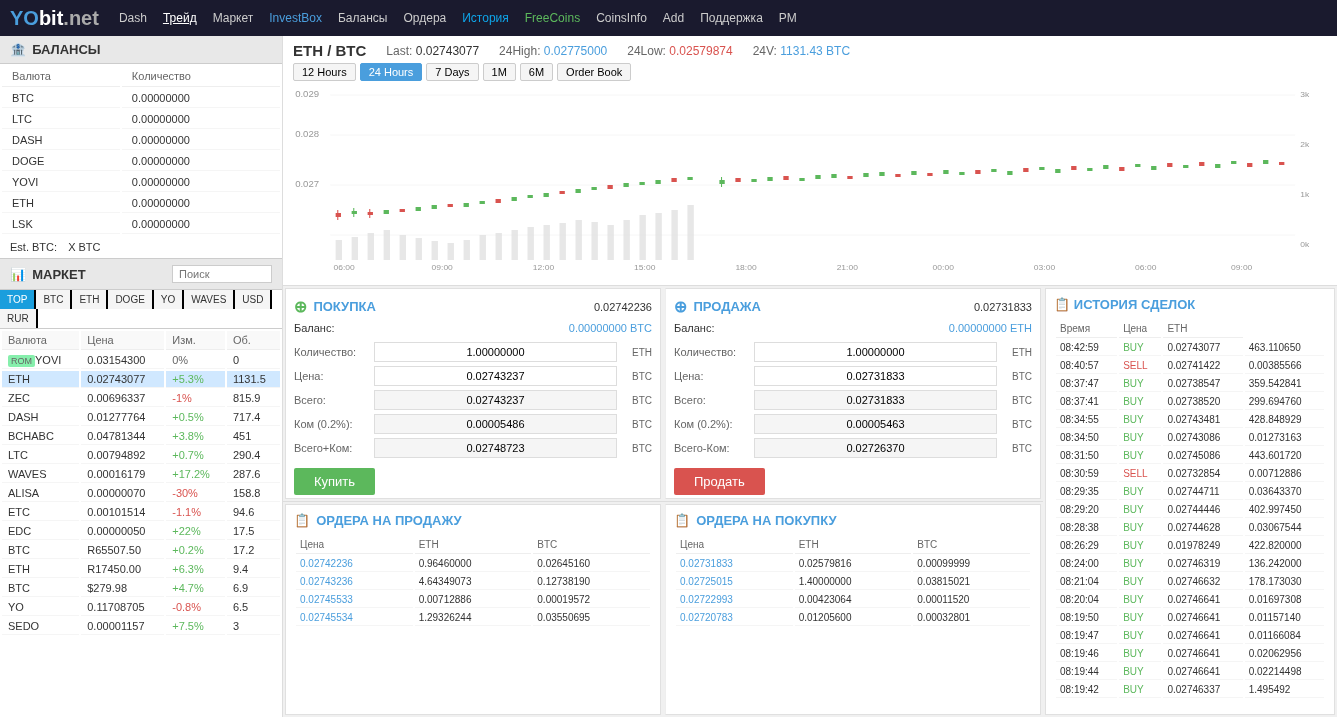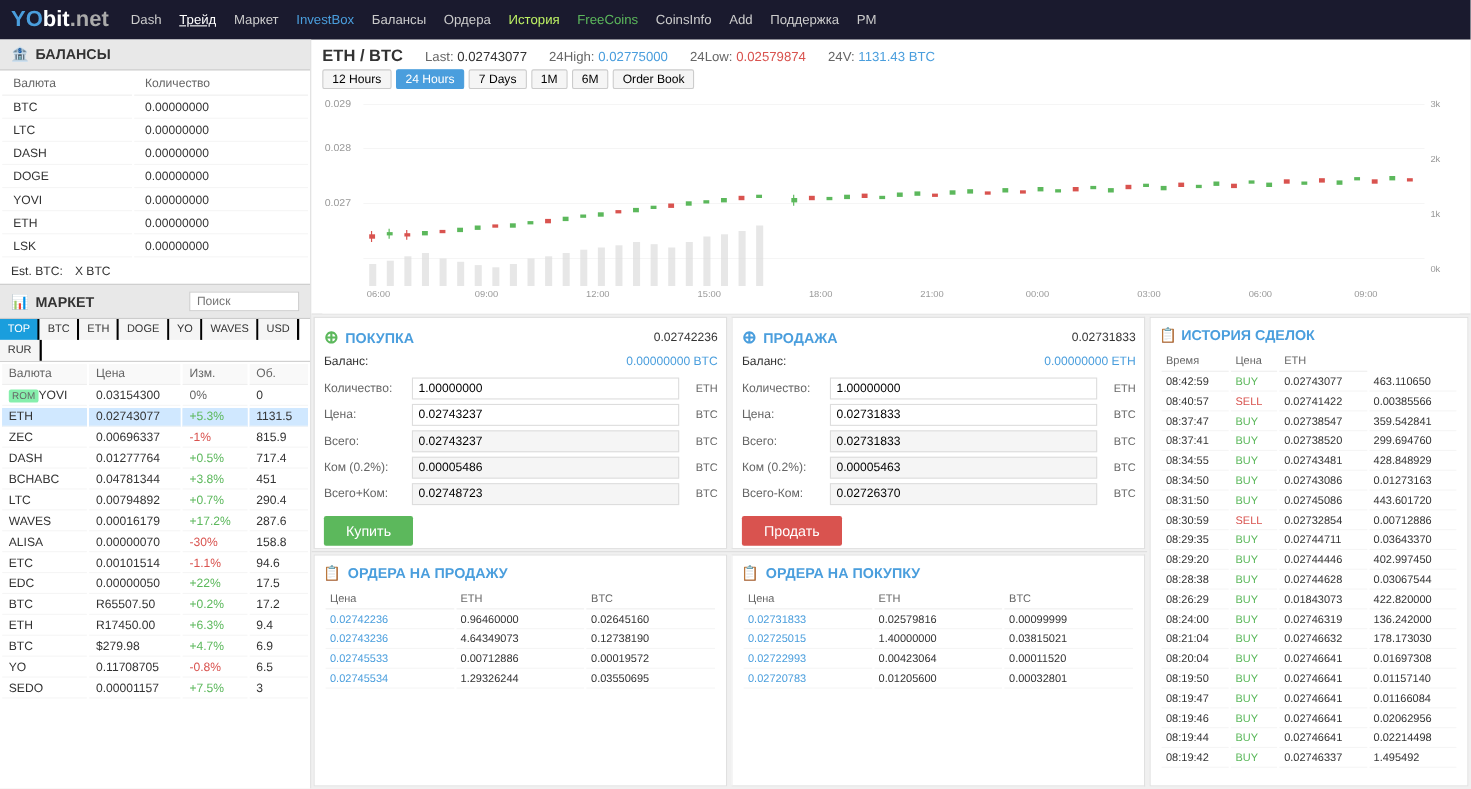--- a/index.html
+++ b/index.html
@@ -52,21 +52,21 @@
     .time-btns { display: flex; gap: 4px; margin-bottom: 4px; }
     .time-btn { padding: 2px 8px; font-size: 11px; cursor: pointer; border: 1px solid #ccc; background: #f5f5f5; border-radius: 2px; }
     .time-btn.active { background: #4a9edd; color: #fff; border-color: #4a9edd; }
     .chart-canvas { height: 200px; position: relative; background: #fff; }
     .panel { flex: 1; background: #fff; border: 1px solid #e0e0e0; margin: 2px; padding: 8px; overflow-y: auto; }
     .panel-title { font-size: 13px; font-weight: bold; color: #4a9edd; margin-bottom: 6px; display: flex; align-items: center; gap: 6px; }
     .panel-balance { display: flex; justify-content: space-between; margin-bottom: 8px; font-size: 11px; }
     .panel-balance .val { color: #4a9edd; }
     .form-row { display: flex; align-items: center; margin-bottom: 4px; }
     .form-label { width: 80px; color: #666; }
-    .form-input { border: 1px solid #ddd; padding: 3px 5px; font-size: 11px; flex: 1; text-align: left; }
+    .form-input { border: 1px solid #ddd; padding: 3px 5px; font-size: 11px; flex: 1; text-align: center; }
     .form-input.gray { background: #f5f5f5; }
     .form-unit { width: 35px; text-align: right; color: #666; font-size: 10px; padding-left: 4px; }
     .buy-btn { background: #5cb85c; color: #fff; border: none; padding: 6px 20px; cursor: pointer; font-size: 13px; border-radius: 2px; margin-top: 6px; }
     .sell-btn { background: #d9534f; color: #fff; border: none; padding: 6px 20px; cursor: pointer; font-size: 13px; border-radius: 2px; margin-top: 6px; }
     .orders-panel { flex: 1; background: #fff; border: 1px solid #e0e0e0; margin: 2px; padding: 8px; overflow-y: auto; }
     .orders-title { font-size: 13px; font-weight: bold; color: #4a9edd; margin-bottom: 6px; display: flex; align-items: center; gap: 6px; }
     .orders-table { width: 100%; }
     .orders-table th { text-align: left; padding: 3px 4px; color: #666; font-weight: normal; border-bottom: 1px solid #eee; font-size: 10px; }
     .orders-table td { padding: 2px 4px; border-bottom: 1px solid #f5f5f5; font-size: 10px; }
 
@@ -87,21 +87,21 @@
   <div class="logo">
     <span>YO</span><span style="color:#fff">bit</span><span class="net">.net</span>
   </div>
   <nav class="nav">
     <a href="#" style="color:#ccc">Dash</a>
     <a href="#" style="color:#fff; text-decoration:underline">Трейд</a>
     <a href="#" style="color:#ccc">Маркет</a>
     <a href="#" style="color:#4a9edd">InvestBox</a>
     <a href="#" style="color:#ccc">Балансы</a>
     <a href="#" style="color:#ccc">Ордера</a>
-    <a href="#" style="color:#bef264">История</a>
+    <a href="#" style="color:#0ea5e9">История</a>
     <a href="#" style="color:#5cb85c">FreeCoins</a>
     <a href="#" style="color:#ccc">CoinsInfo</a>
     <a href="#" style="color:#ccc">Add</a>
     <a href="#" style="color:#ccc">Поддержка</a>
     <a href="#" style="color:#ccc">PM</a>
   </nav>
 </div>
 
 <div class="main">
 
@@ -666,21 +666,21 @@
               </tr>
               <tr>
                 <td>08:28:38</td>
                 <td style="color:#5cb85c">BUY</td>
                 <td>0.02744628</td>
                 <td>0.03067544</td>
               </tr>
               <tr>
                 <td>08:26:29</td>
                 <td style="color:#5cb85c">BUY</td>
-                <td>0.01843073</td>
+                <td>0.01978249</td>
                 <td>422.820000</td>
               </tr>
               <tr>
                 <td>08:24:00</td>
                 <td style="color:#5cb85c">BUY</td>
                 <td>0.02746319</td>
                 <td>136.242000</td>
               </tr>
               <tr>
                 <td>08:21:04</td>

